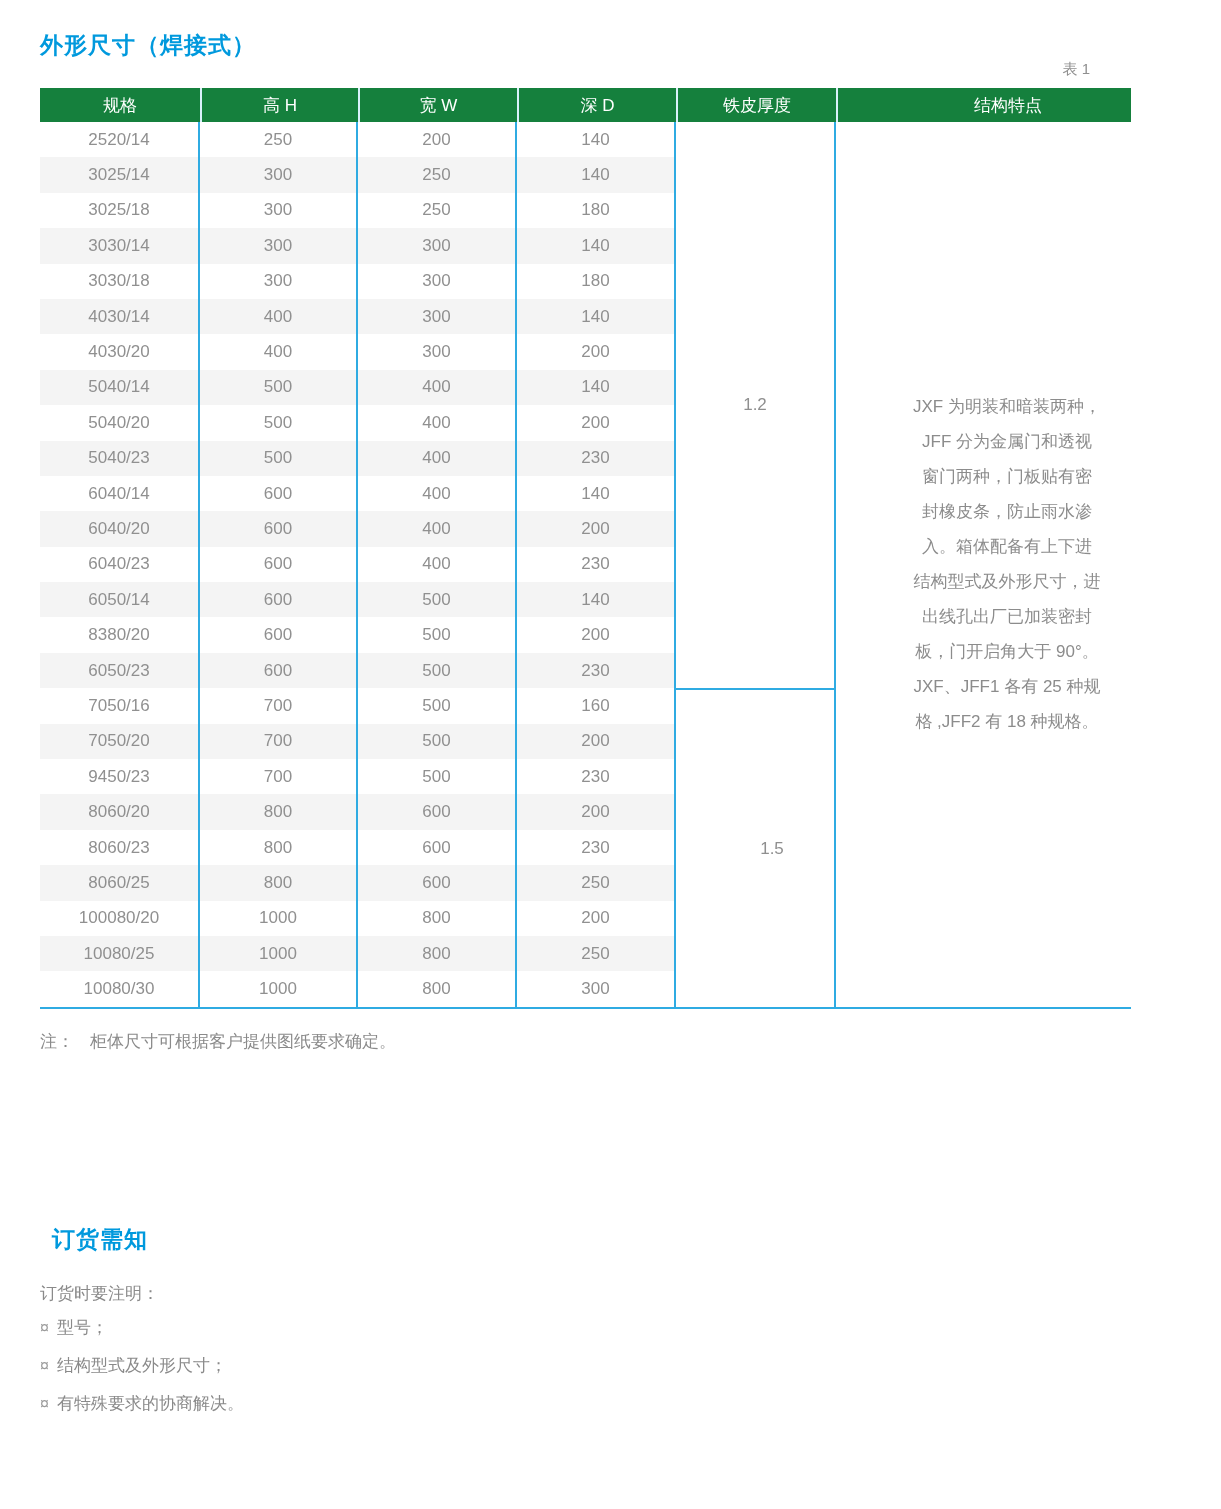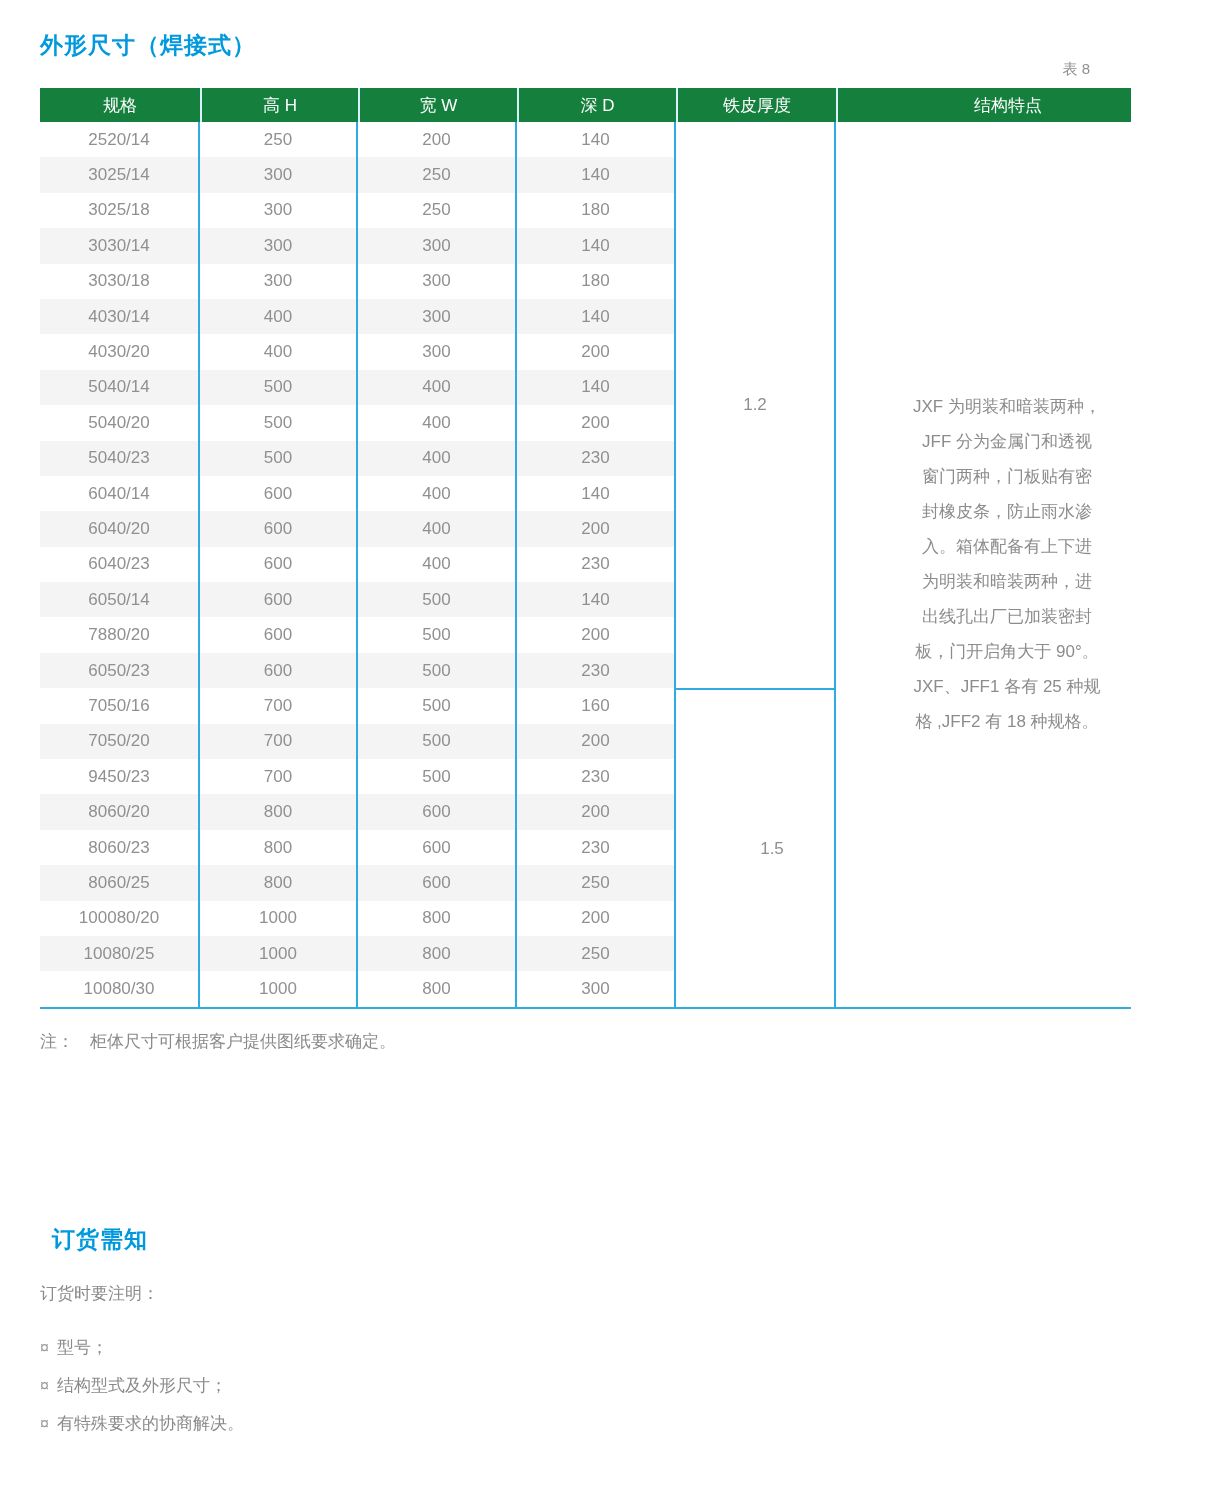--- a/index.html
+++ b/index.html
@@ -44,35 +44,35 @@
     position:absolute;left:40px;top:1030px;margin:0;
     font-size:17px;color:#8A8A8A;
   }
   .note .note-prefix{margin-right:16px;}
   .order-section{position:absolute;left:40px;top:1212px;width:1140px;}
   .order-title{
     margin:12px;font-size:23px;font-weight:bold;color:#0099DD;letter-spacing:1px;
   }
   .order-intro{margin:27px 0 0 0;font-size:17px;color:#8A8A8A;}
   .order-items{
-    list-style:none;margin:32px 0 0 0;padding:0;
+    list-style:none;margin:12px 0 0 0;padding:0;
   }
   .order-items li{
     margin:0 0 17px 0;font-size:17px;color:#8A8A8A;line-height:21px;
   }
   .order-items .bullet{margin-right:8px;font-size:16px;color:#9A9A9A;}
 </style>
 </head>
 <body>
 
 <div class="page">
 
   <h1 class="sec-title">外形尺寸（焊接式）</h1>
 
-  <div class="table-label">表 8</div>
+  <div class="table-label">表 1</div>
 
   <table class="spec-table">
     <colgroup>
       <col style="width:160px">
         <col style="width:158px">
         <col style="width:159px">
       <col style="width:159px">
         <col style="width:160px">
         <col style="width:342px">
     </colgroup>
@@ -92,21 +92,21 @@
           <td class="data-cell">250</td>
           <td class="data-cell">200</td>
           <td class="data-cell">140</td>
           <td class="thickness-cell" rowspan="16">1.2</td>
           <td class="features-cell" rowspan="25">
             <div class="features-line">JXF 为明装和暗装两种，</div>
             <div class="features-line">JFF 分为金属门和透视</div>
             <div class="features-line">窗门两种，门板贴有密</div>
             <div class="features-line">封橡皮条，防止雨水渗</div>
             <div class="features-line">入。箱体配备有上下进</div>
-            <div class="features-line">为明装和暗装两种，进</div>
+            <div class="features-line">结构型式及外形尺寸，进</div>
             <div class="features-line">出线孔出厂已加装密封</div>
             <div class="features-line">板，门开启角大于 90°。</div>
             <div class="features-line">JXF、JFF1 各有 25 种规</div>
             <div class="features-line">格 ,JFF2 有 18 种规格。</div>
           </td>
         </tr>
         <tr>
           <td class="data-cell">3025/14</td>
           <td class="data-cell">300</td>
           <td class="data-cell">250</td>
@@ -178,21 +178,21 @@
           <td class="data-cell">400</td>
           <td class="data-cell">230</td>
         </tr>
         <tr>
           <td class="data-cell">6050/14</td>
           <td class="data-cell">600</td>
           <td class="data-cell">500</td>
           <td class="data-cell">140</td>
         </tr>
         <tr>
-          <td class="data-cell">7880/20</td>
+          <td class="data-cell">8380/20</td>
           <td class="data-cell">600</td>
           <td class="data-cell">500</td>
           <td class="data-cell">200</td>
         </tr>
         <tr>
           <td class="data-cell">6050/23</td>
           <td class="data-cell">600</td>
           <td class="data-cell">500</td>
           <td class="data-cell">230</td>
         </tr>

